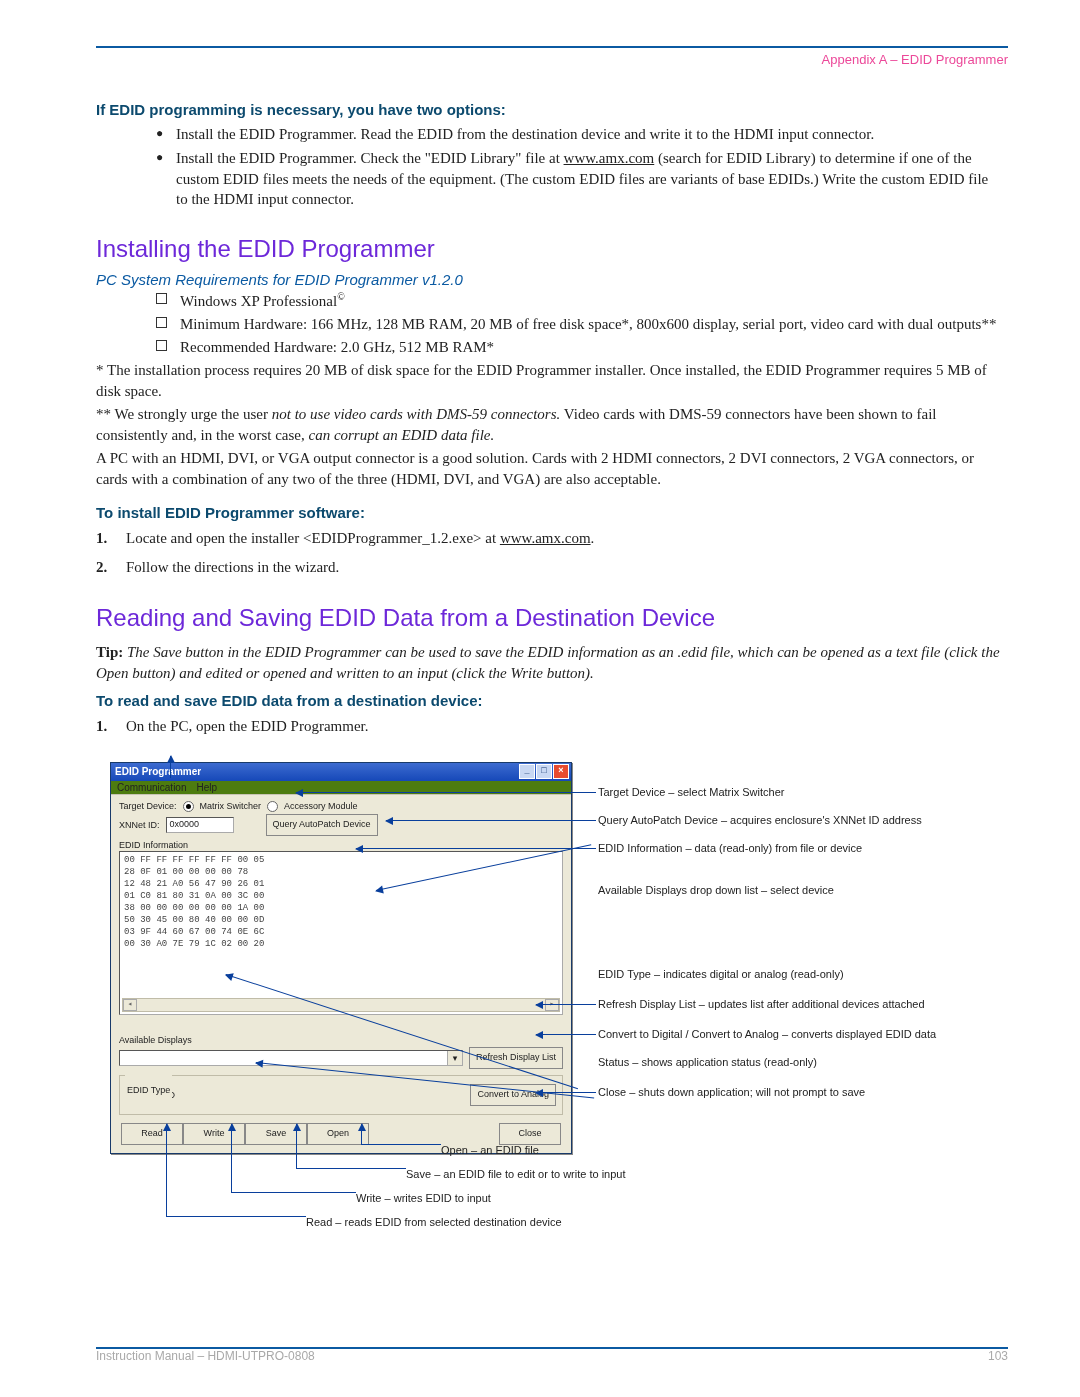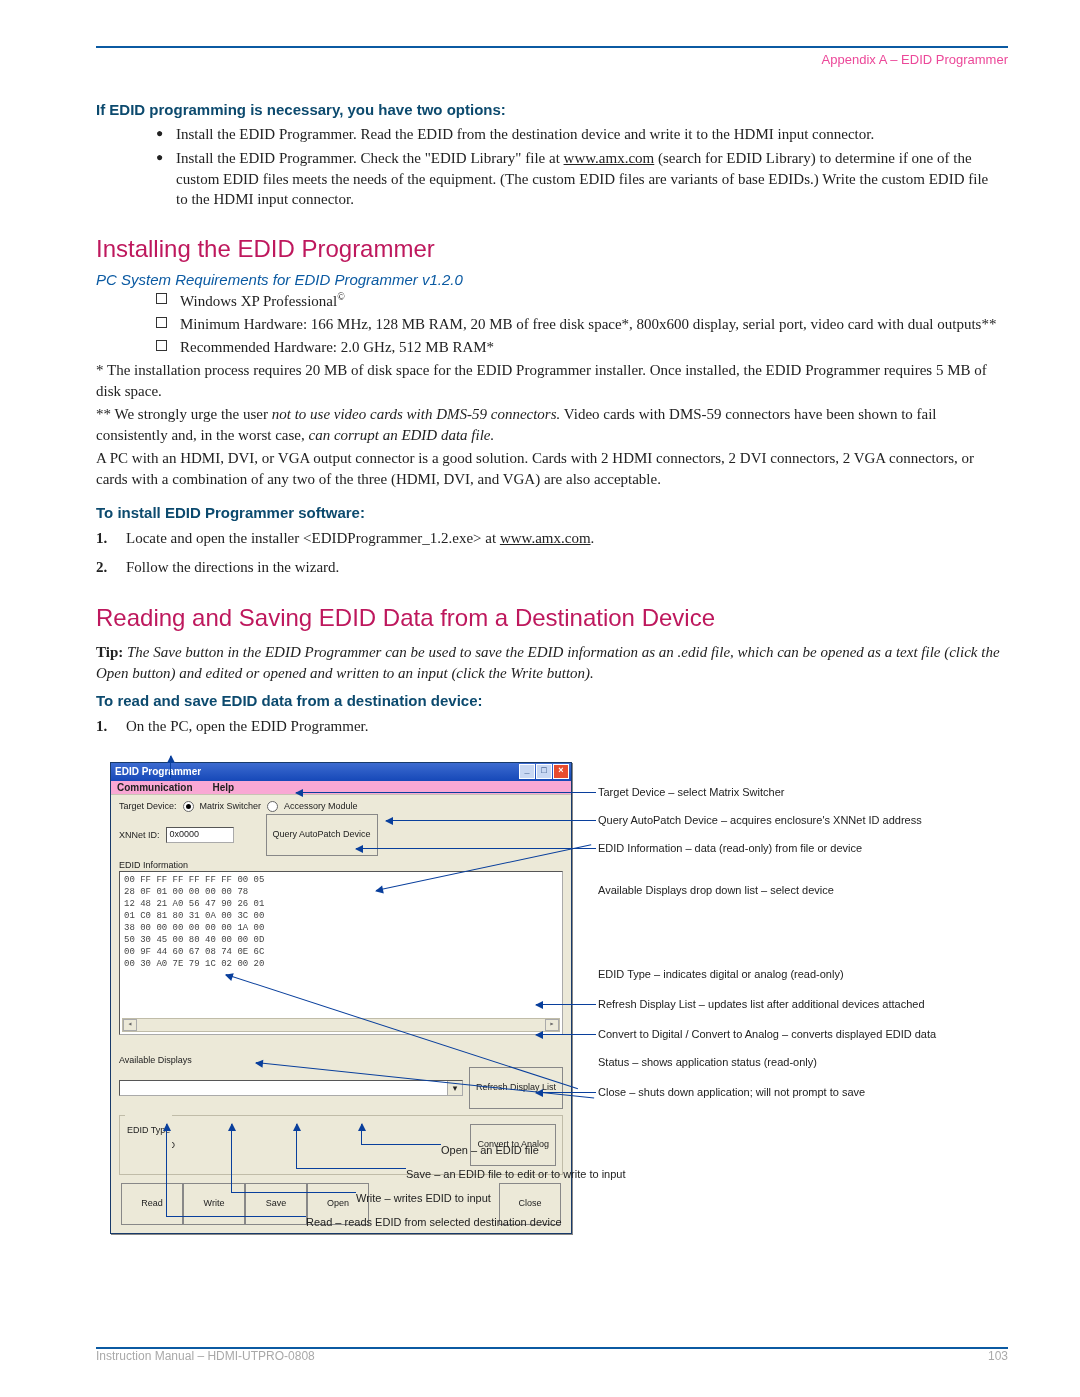--- a/index.html
+++ b/index.html
@@ -38,21 +38,21 @@
     margin: 4px 0 6px 0;
   }
   h3.blue-sub-italic {
     color: #0b5aa2;
     font-size: 15px;
     font-style: italic;
     font-weight: normal;
     margin: 8px 0 2px 0;
   }
   h2.blue-h {
-    color: #be185d;
+    color: #6d28d9;
     font-size: 24px;
     font-weight: normal;
     margin: 26px 0 2px 0;
     font-family: Arial, sans-serif;
   }
   ul.bullets {
     list-style: none;
     padding: 0;
     margin: 0 8px 0 60px;
   }
@@ -175,28 +175,27 @@
     height: 13px;
     background: #c9d8f3;
     border: 1px solid #fff;
     font-size: 9px;
     line-height: 11px;
     text-align: center;
     color: #14356b;
   }
   .winbtn.close { background: #e74b2f; color: #fff; }
   .menubar {
-    background: #f9a8d4;
+    background: #4d7c0f;
     padding: 1px 6px;
     font-family: Tahoma, Arial, sans-serif;
     font-size: 10px;
     display: flex;
-    gap: 20px;
+    gap: 10px;
     border-bottom: 1px solid #c8c4b4;
-    font-weight: bold;
   }
   .panel {
     padding: 4px 8px 8px 8px;
   }
   .row {
     display: flex;
     align-items: center;
     gap: 6px;
     font-family: Tahoma, Arial, sans-serif;
     font-size: 9px;
@@ -229,21 +228,21 @@
     font-size: 9px;
     padding: 1px 3px;
     height: 12px;
     box-sizing: content-box;
   }
   .btn {
     border: 1px solid #888;
     background: #ece9d8;
     font-family: Tahoma, Arial, sans-serif;
     font-size: 9px;
-    padding: 13px 6px;
+    padding: 3px 6px;
     height: 14px;
     line-height: 12px;
     box-sizing: content-box;
     white-space: nowrap;
   }
   .group-label {
     font-family: Tahoma, Arial, sans-serif;
     font-size: 9px;
     margin-top: 4px;
     margin-bottom: 1px;
@@ -472,21 +471,21 @@
             <span class="btn">Query AutoPatch Device</span>
           </div>
           <div class="group-label">EDID Information</div>
           <div class="hexgrid">
             <div>00  FF  FF  FF  FF  FF  FF  00  05</div>
             <div>28  0F  01  00  00  00  00  78</div>
             <div>12  48  21  A0  56  47  90  26  01</div>
             <div>01  C0  81  80  31  0A  00  3C  00</div>
             <div>38  00  00  00  00  00  00  1A  00</div>
             <div>50  30  45  00  80  40  00  00  0D</div>
-            <div>00  9F  44  60  67  08  74  0E  6C</div>
+            <div>03  9F  44  60  67  00  74  0E  6C</div>
             <div>00  30  A0  7E  79  1C  02  00  20</div>
             <div class="hex-scroll">
               <div class="sb-arrow">◂</div>
               <div class="sb-arrow">▸</div>
             </div>
           </div>
           <div class="group-label" style="margin-top:20px">Available Displays</div>
           <div class="row">
             <div class="dropdown"></div>
             <span class="btn">Refresh Display List</span>

